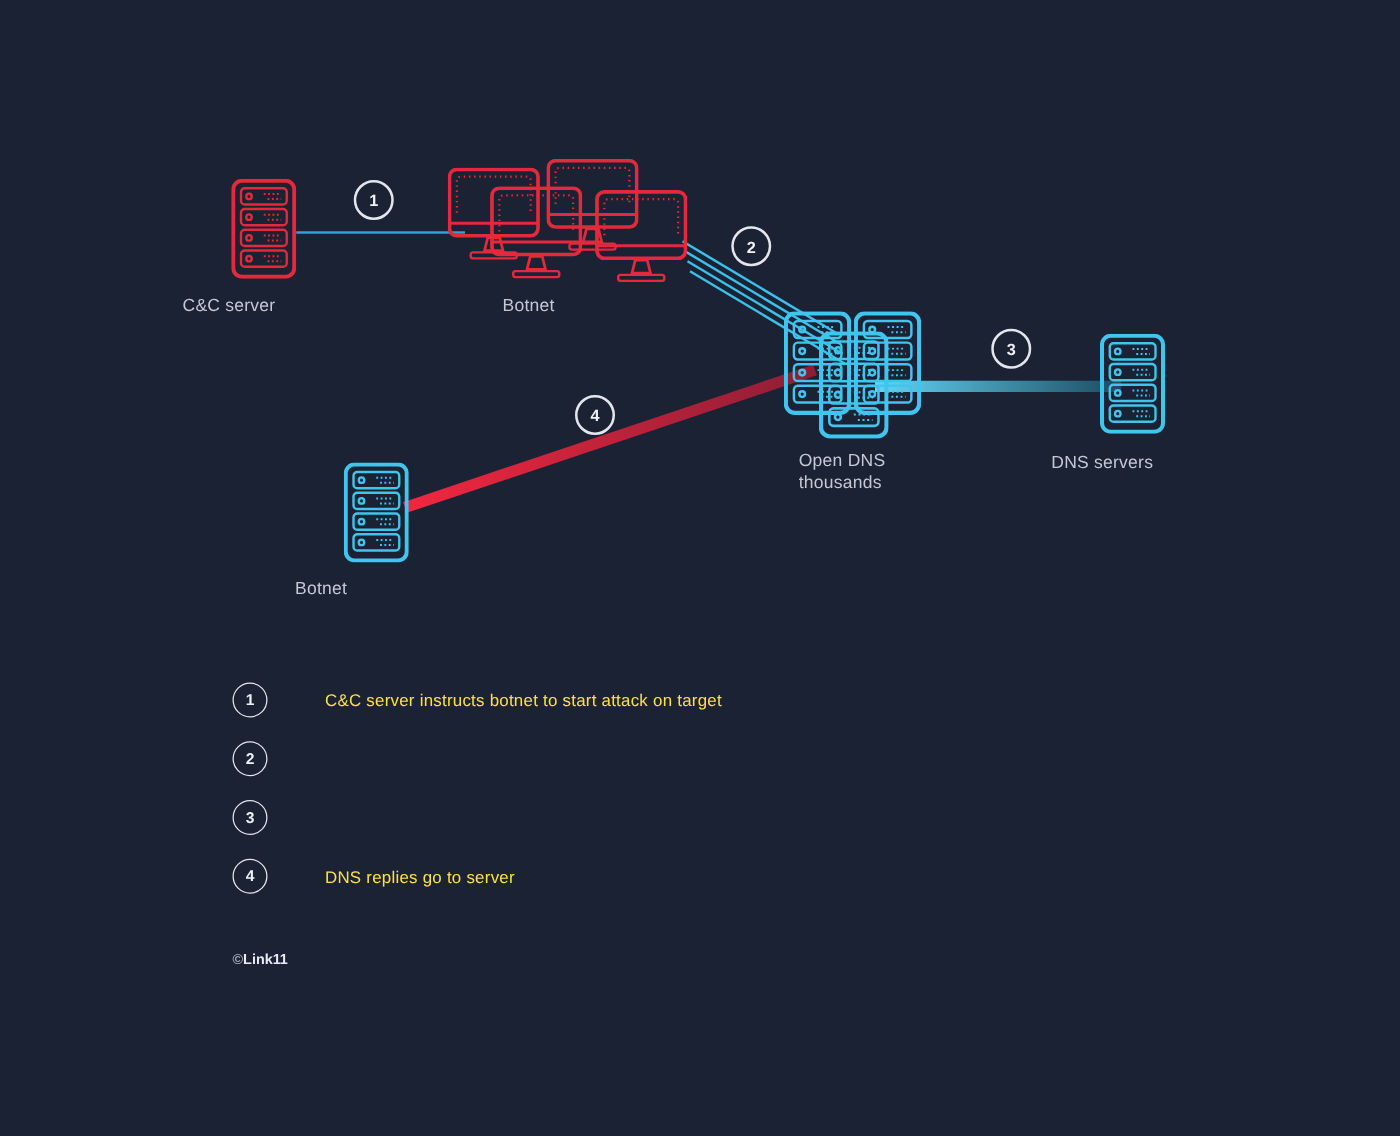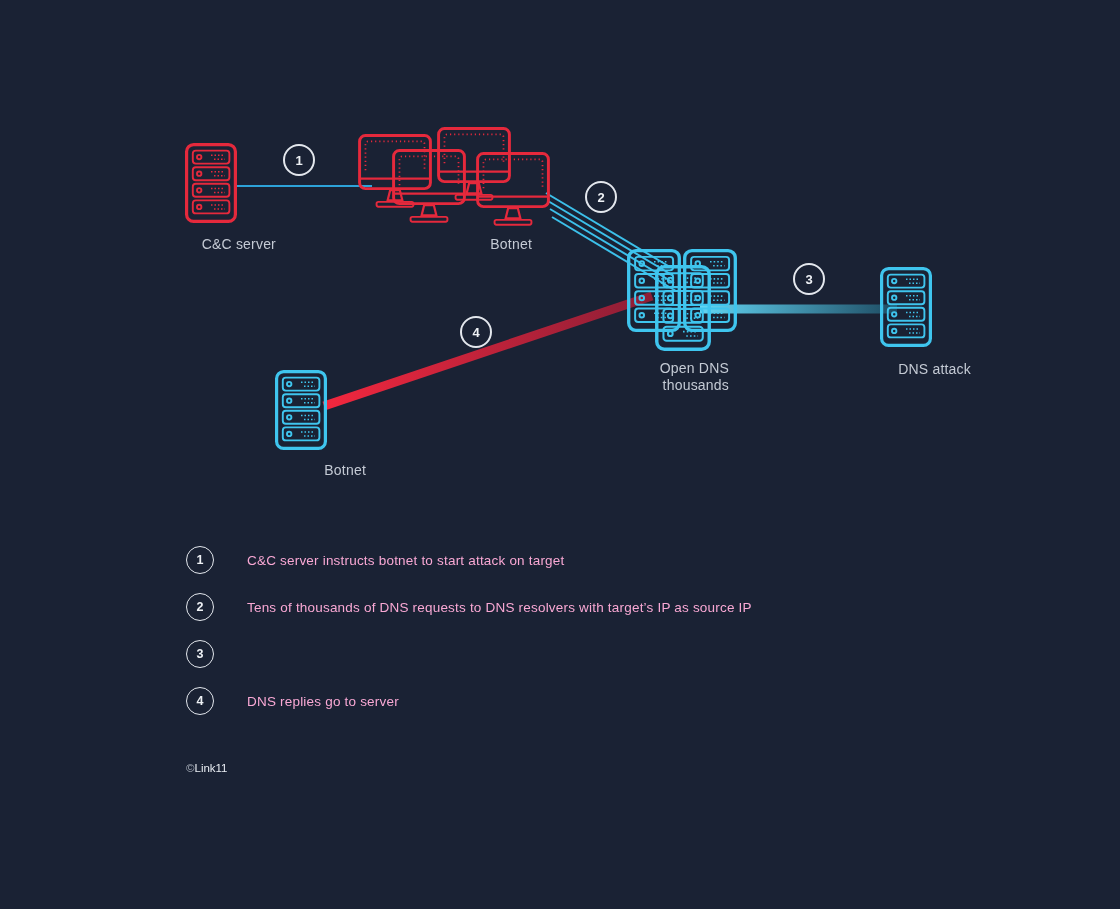--- a/index.html
+++ b/index.html
@@ -12,37 +12,37 @@
     overflow:hidden;font-family:"Liberation Sans",sans-serif;
   }
   .lines{position:absolute;left:0;top:0;}
   .node{position:absolute;}
   .node svg{display:block;}
   .ic{stroke:currentColor;fill:none;}
   .ic.red{color:var(--red);}
   .ic.cyan{color:var(--cyan);}
   .label{
     position:absolute;color:var(--text);font-size:14px;line-height:16.5px;
-    text-align:right;letter-spacing:.2px;
+    text-align:left;letter-spacing:.2px;
   }
   .badge{
     position:absolute;width:32px;height:32px;border-radius:50%;
     border:2px solid var(--badge);color:var(--badge-text);
     display:flex;align-items:center;justify-content:center;
     font-size:13px;font-weight:bold;box-sizing:border-box;
   }
   .legend{position:absolute;left:186px;top:546px;}
   .legend-row{display:flex;align-items:center;height:28px;margin-bottom:19px;}
   .legend-num{
     width:28px;height:28px;border-radius:50%;border:1.6px solid var(--badge);
     color:var(--badge-text);display:flex;align-items:center;justify-content:center;
     font-size:12.5px;font-weight:bold;box-sizing:border-box;flex:0 0 auto;
   }
-  .legend-text{margin-left:33px;color:#f9a8d4;font-size:13.5px;letter-spacing:.2px;}
-  .footer{position:absolute;left:186px;top:762px;font-size:11.5px;font-weight:normal;}
+  .legend-text{margin-left:46px;color:#fde047;font-size:13.5px;letter-spacing:.2px;}
+  .footer{position:absolute;left:186px;top:762px;font-size:11.5px;font-weight:bold;}
   .footer .sym{color:#a7aeb9;}
   .footer .brand{color:#e8ecf2;}
 </style>
 </head>
 <body>
 
 <svg width="0" height="0" style="position:absolute">
   <defs>
     <symbol id="sym-server" viewBox="0 0 52 80">
       <rect class="fillbg" x="1.6" y="1.6" width="48.8" height="76.8" rx="7" stroke-width="3.2"></rect>
@@ -148,36 +148,35 @@
 
   <div class="node" style="left:275px;top:370px">
     <svg class="ic cyan" width="52" height="80">
         <use href="#sym-server"></use>
       </svg>
   </div>
 
   <div class="label" style="left:146px;top:236px;width:130px">C&amp;C server</div>
   <div class="label" style="left:402px;top:236px;width:130px">Botnet</div>
   <div class="label" style="left:639px;top:360px;width:90px">Open DNS thousands</div>
-  <div class="label" style="left:841px;top:361px;width:130px">DNS attack</div>
+  <div class="label" style="left:841px;top:361px;width:130px">DNS servers</div>
   <div class="label" style="left:236px;top:462px;width:130px">Botnet</div>
 
   <div class="badge" style="left:283px;top:144px">1</div>
   <div class="badge" style="left:585px;top:181px">2</div>
   <div class="badge" style="left:793px;top:263px">3</div>
   <div class="badge" style="left:460px;top:316px">4</div>
 
   <div class="legend">
     <div class="legend-row">
       <span class="legend-num">1</span>
       <span class="legend-text">C&amp;C server instructs botnet to start attack on target</span>
     </div>
     <div class="legend-row">
       <span class="legend-num">2</span>
-      <span class="legend-text">Tens of thousands of DNS requests to DNS resolvers with target’s IP as source IP</span>
     </div>
     <div class="legend-row">
       <span class="legend-num">3</span>
     </div>
     <div class="legend-row">
       <span class="legend-num">4</span>
       <span class="legend-text">DNS replies go to server</span>
     </div>
   </div>
 

